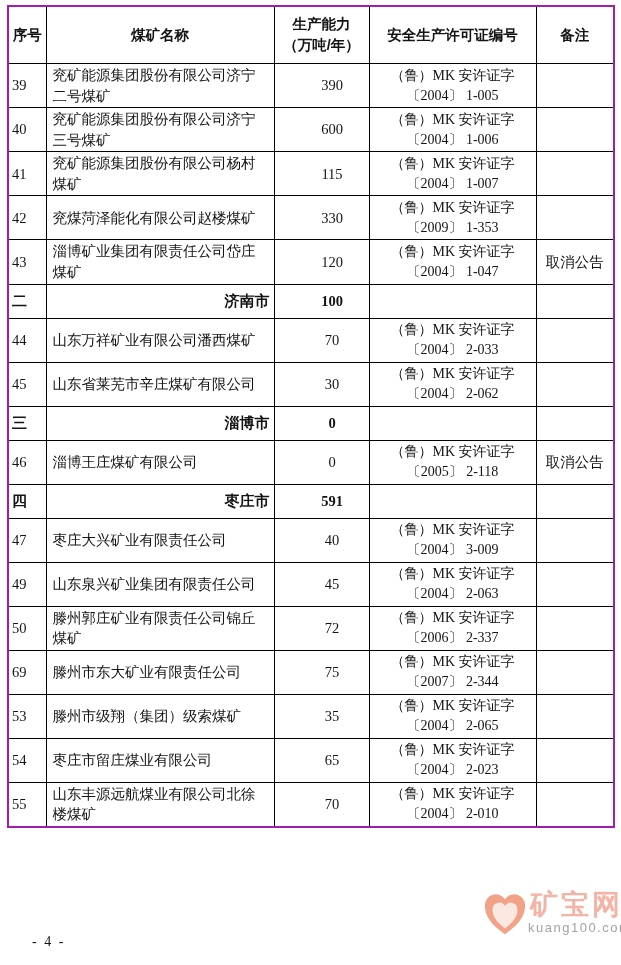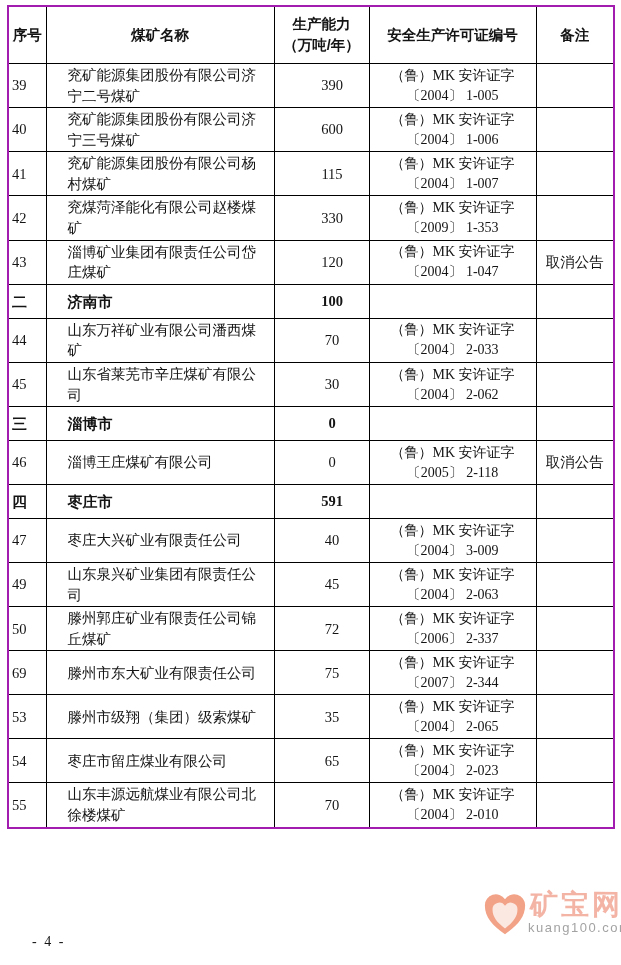--- a/index.html
+++ b/index.html
@@ -34,32 +34,32 @@
     font-weight: bold;
     font-size: 15px;
     height: 54px;
     text-align: center;
     padding: 2px;
   }
   tr.mine td { height: 41px; }
   tr.city td { height: 31px; }
 
   td.c-serial { text-align: left; }
-  td.c-name   { text-align: left; padding-left: 21px; padding-right: 4px; }
+  td.c-name   { text-align: left; padding-left: 6px; padding-right: 4px; }
   td.c-cap    { text-align: center; padding-left: 24px; }
   td.c-lic    { text-align: center; font-size: 14px; margin-top: 24px; }
   td.c-note   { text-align: center; }
 
   tr.city td.c-serial,
   tr.city td.c-name {
     font-family: "Liberation Sans", "DejaVu Sans", sans-serif;
     font-weight: bold;
     font-size: 15px;
   }
-  tr.city td.c-name { text-align: left; }
+  tr.city td.c-name { text-align: right; }
   tr.city td.c-cap  { font-weight: bold; }
 
   .lic-line { display: block; text-align: center; }
 
   .page-number {
     position: absolute;
     left: 32px; top: 934px;
     font-size: 14px;
     letter-spacing: 2px;
   }

